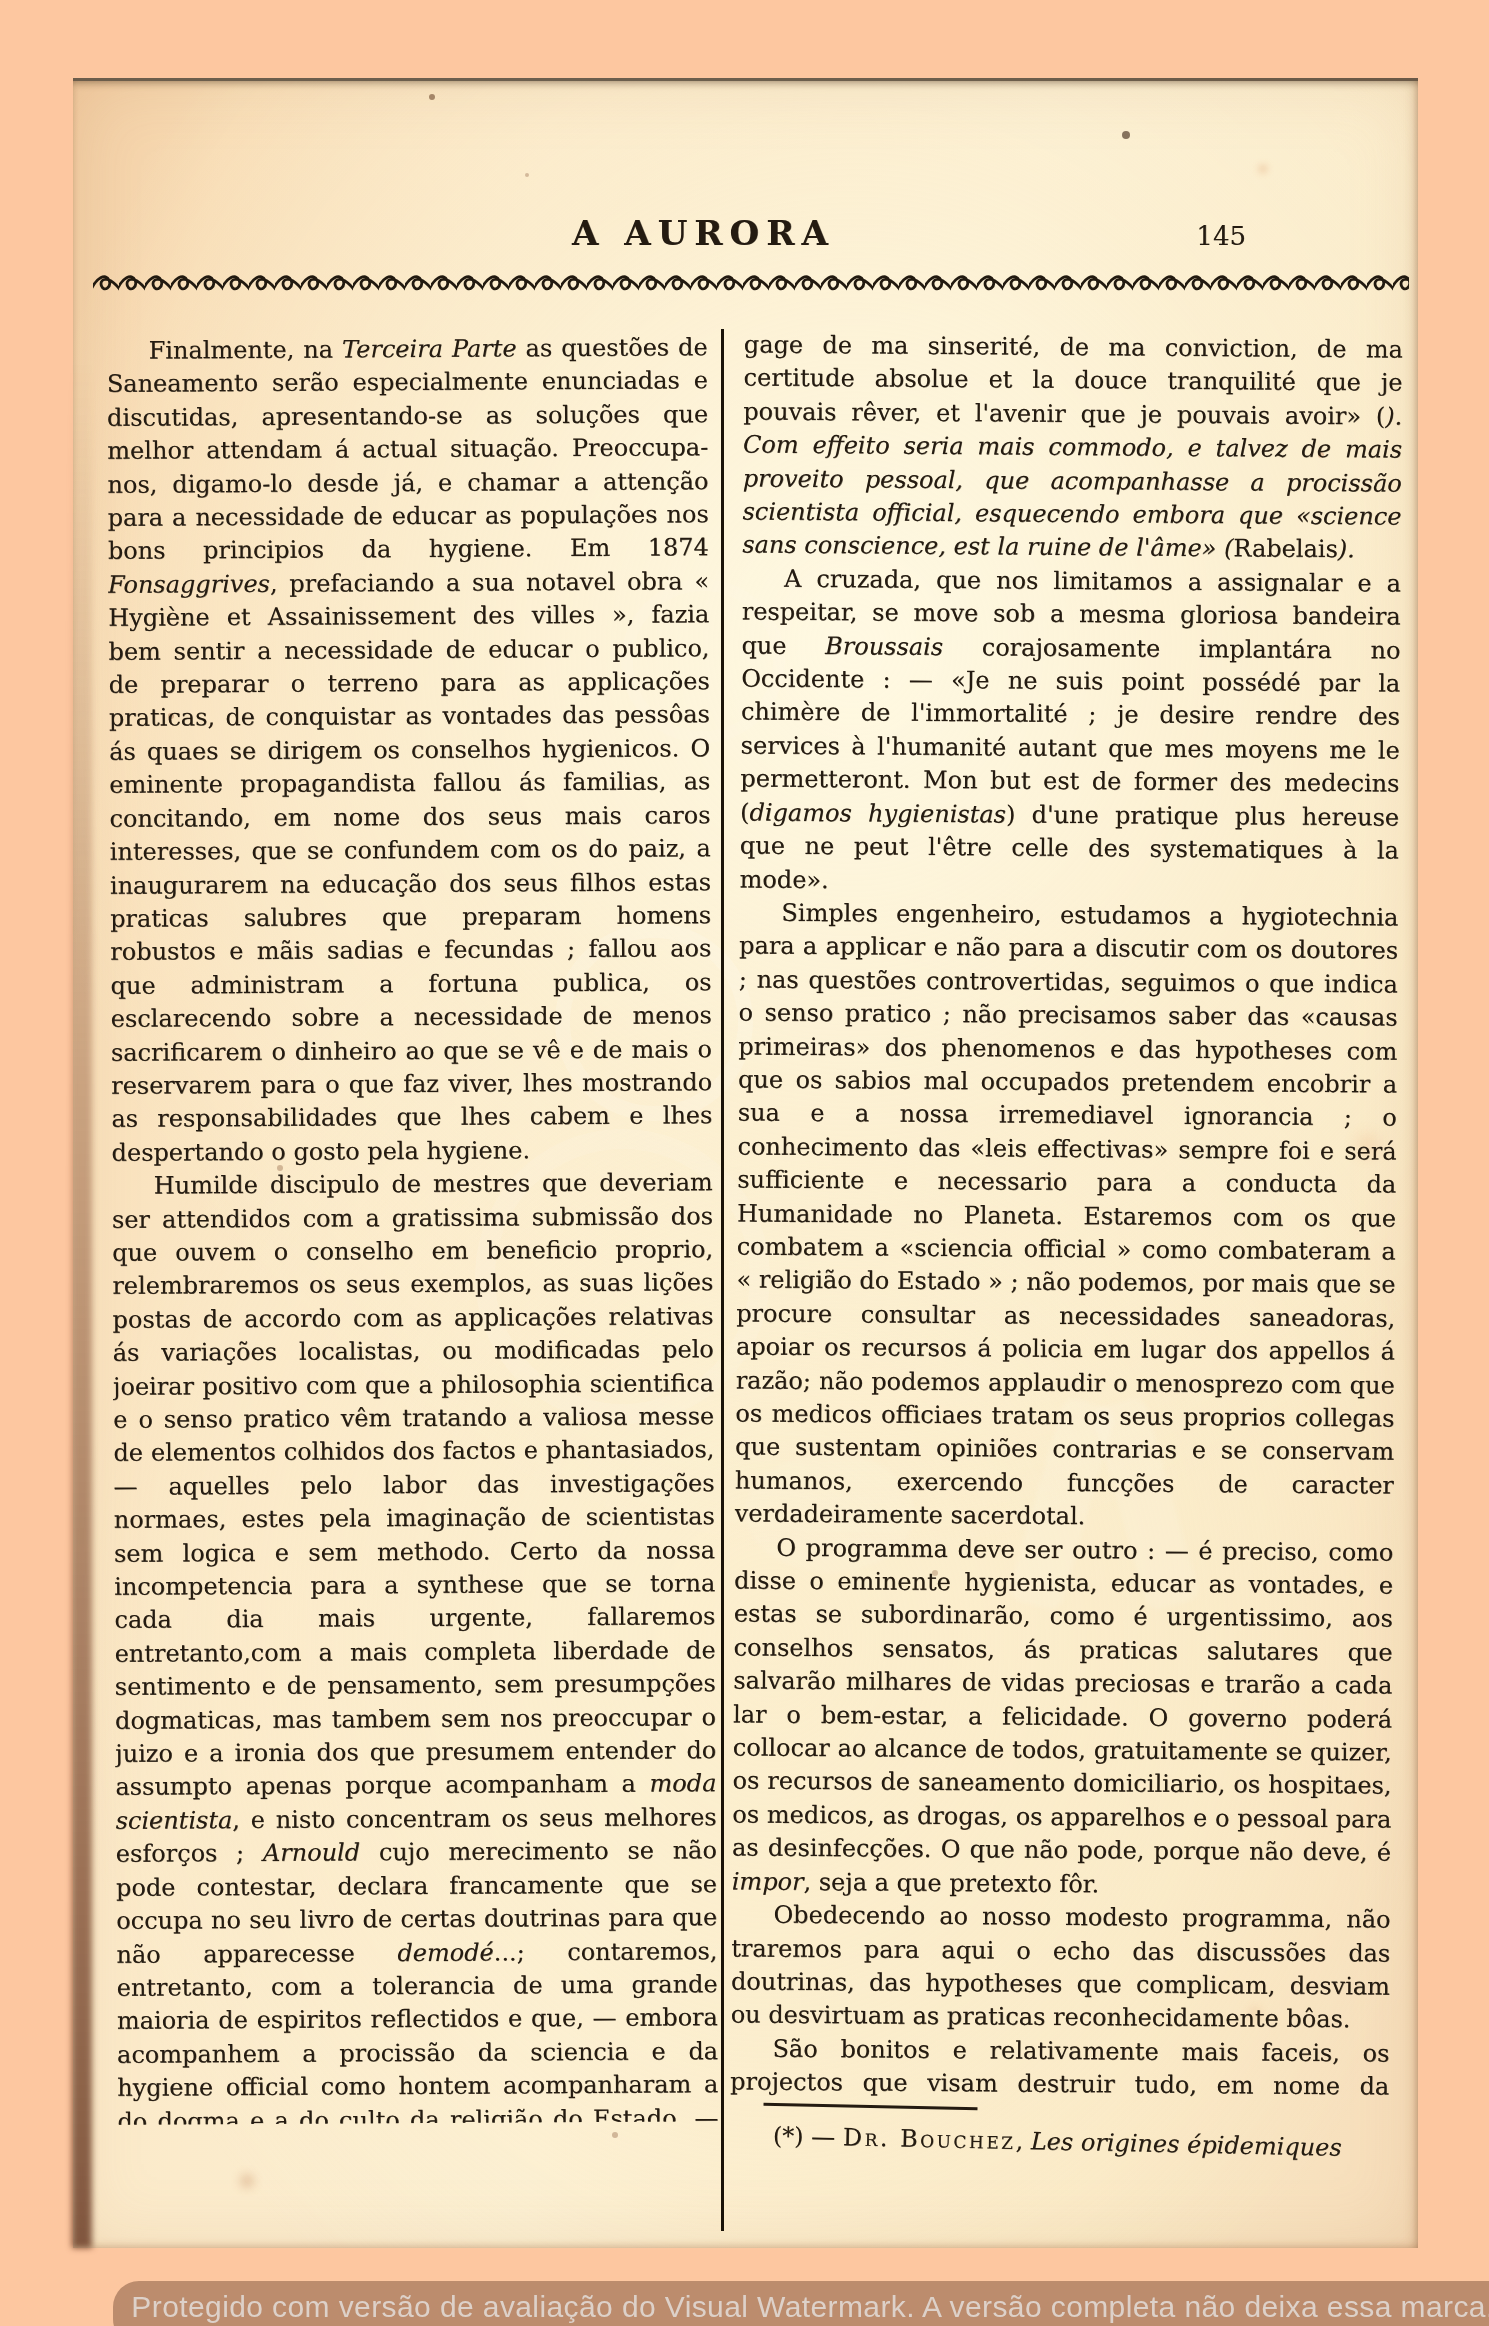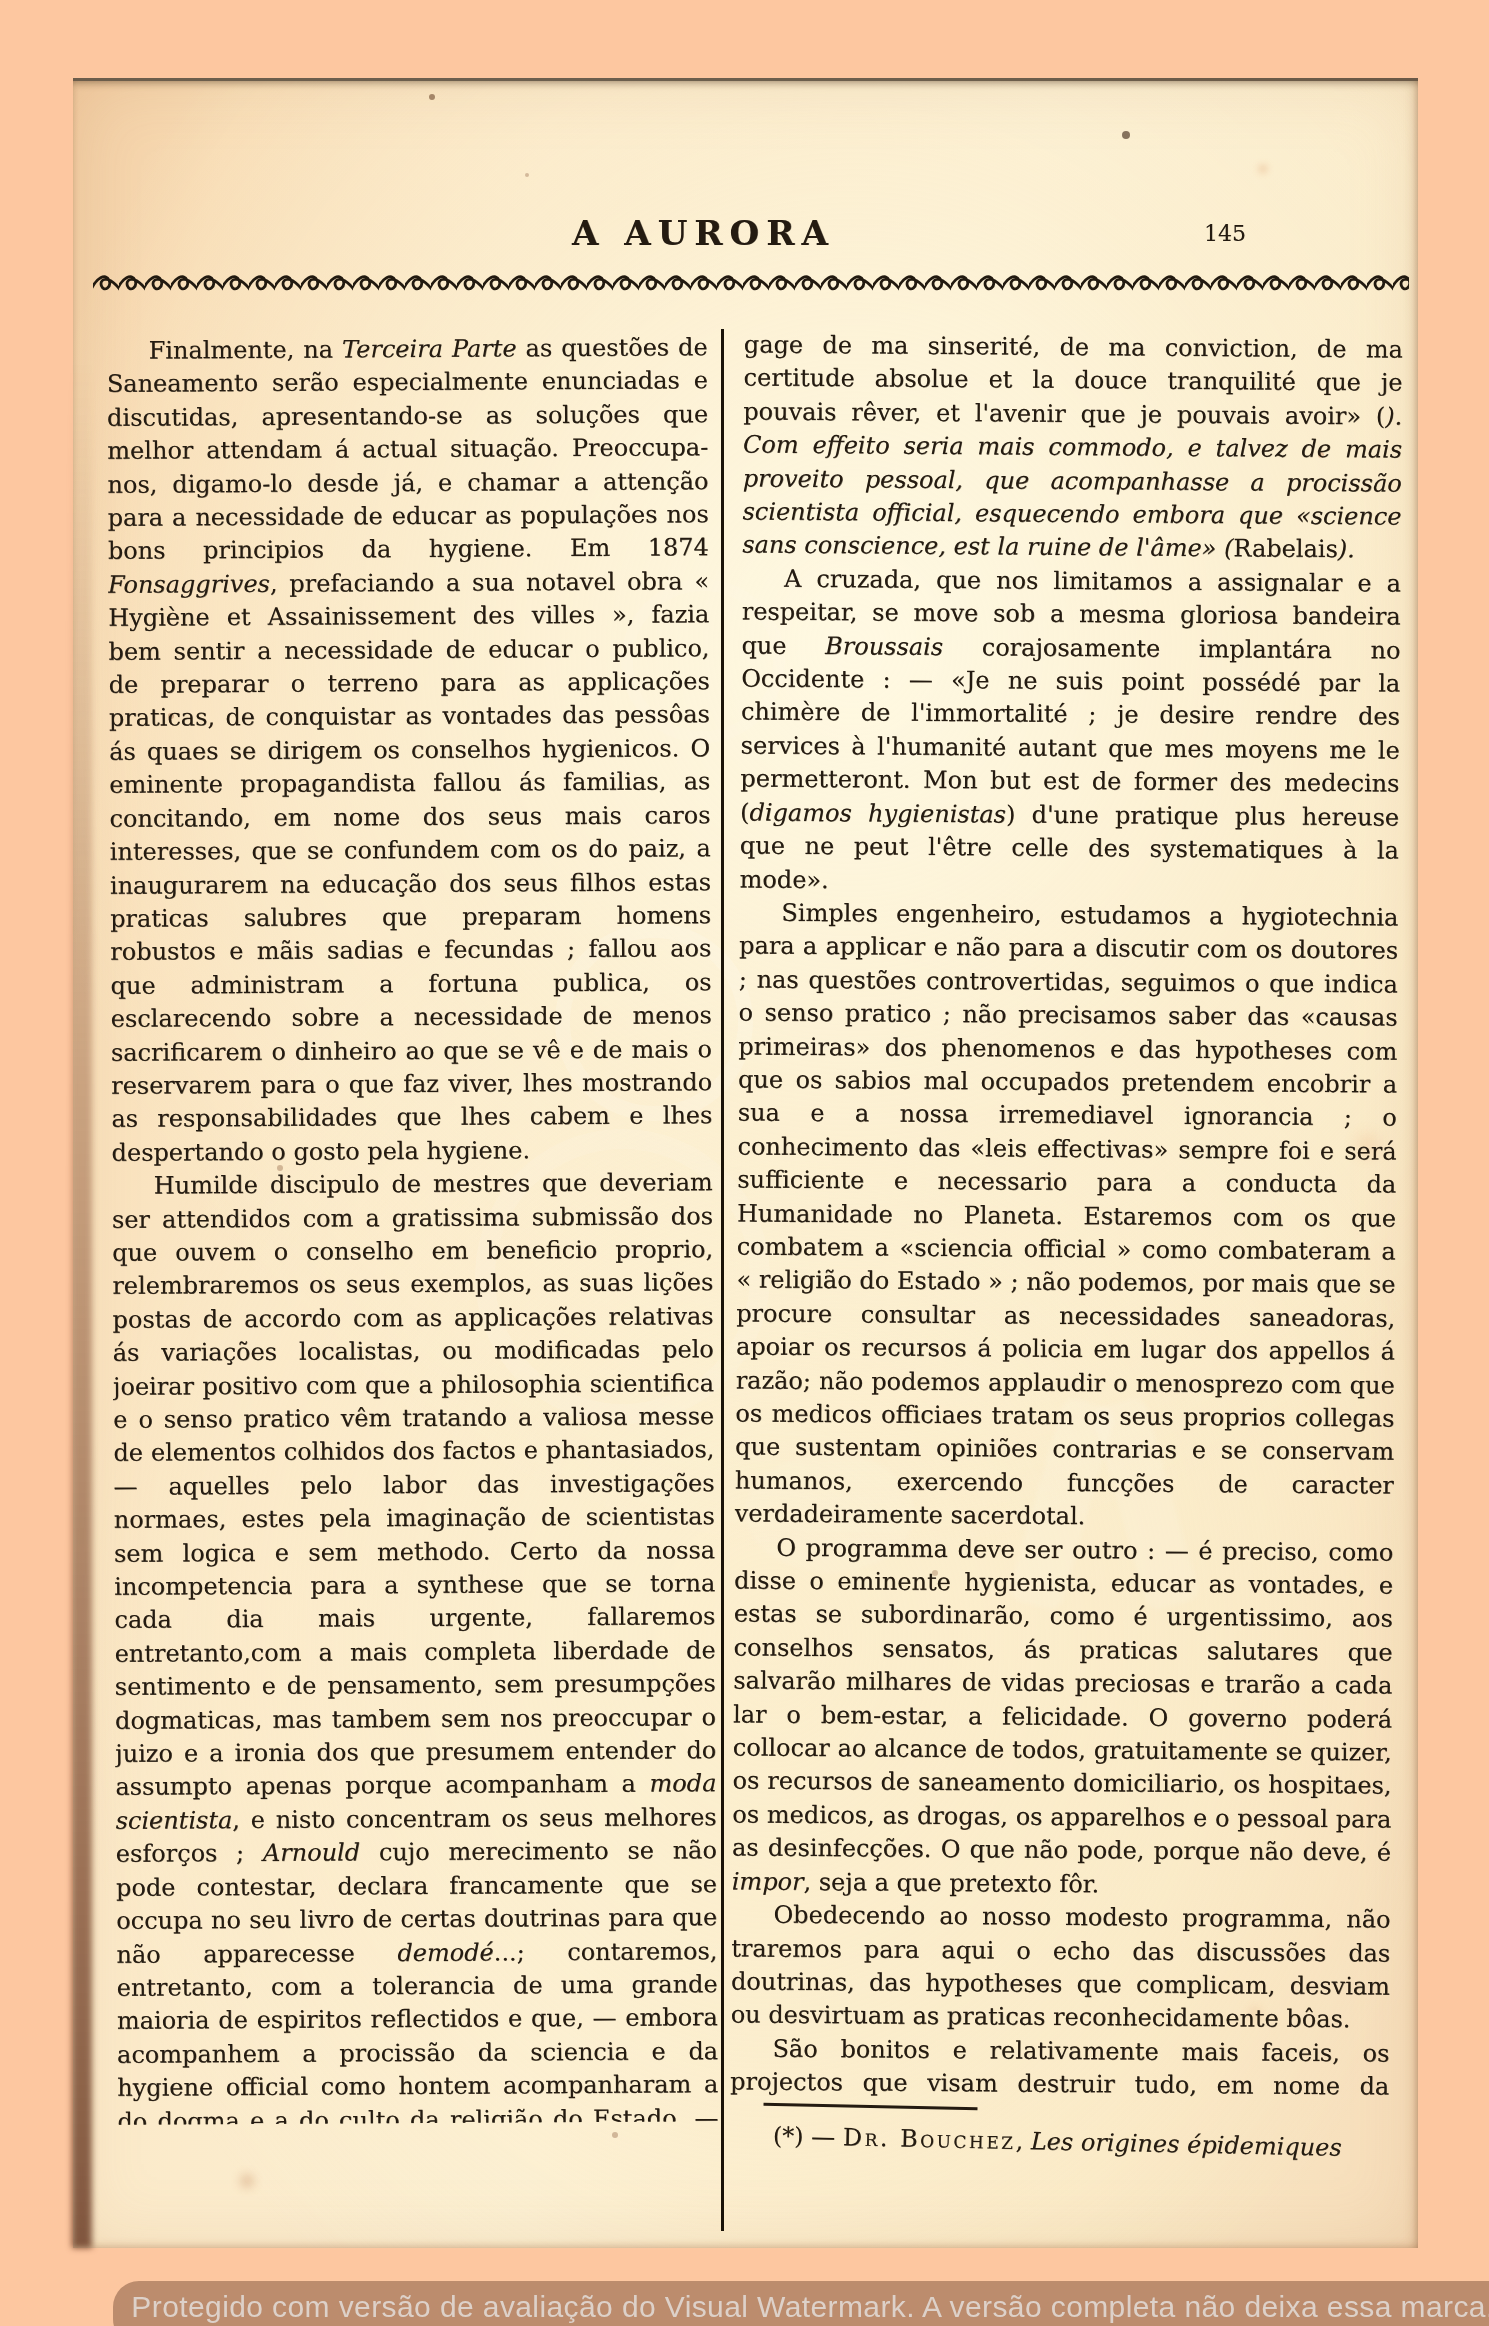--- a/index.html
+++ b/index.html
@@ -46,21 +46,21 @@
   .g3{left:548px;top:498px;width:140px;height:140px;border:12px solid rgba(255,255,255,.08);}
   .gbar{position:absolute;background:rgba(255,255,255,.10);border-radius:14px;filter:blur(2px);}
   .gb1{left:962px;top:1318px;width:54px;height:210px;transform:rotate(16deg);}
   .gb2{left:1046px;top:1318px;width:54px;height:210px;transform:rotate(-16deg);}
   .gb3{left:672px;top:1372px;width:170px;height:120px;border-radius:50%;background:rgba(255,255,255,.07);}
 
   
   .header-title{position:absolute;left:0;top:132px;width:100%;text-align:center;
     transform:translateX(-42px);font-size:34px;font-weight:bold;letter-spacing:7px;
     color:#241b11;text-shadow:.4px .4px .6px rgba(36,27,17,.5);}
-  .page-number{position:absolute;right:172px;top:140px;font-size:22px;color:#241b11;
+  .page-number{position:absolute;right:172px;top:140px;font-size:26px;color:#241b11;
     text-shadow:.3px .3px .5px rgba(36,27,17,.5);}
   .wavy{position:absolute;left:20px;top:190px;}
 
   
   .col{position:absolute;text-align:justify;color:#241b11;overflow:hidden;
     text-shadow:.35px .35px .5px rgba(36,27,17,.55);}
   .col p{margin:0;text-indent:42px;}
   .col p.noindent{text-indent:0;}
   .col-left{left:39px;top:252px;width:601px;height:1790px;
     font-size:24px;line-height:33.4px;transform:rotate(-.35deg);}

